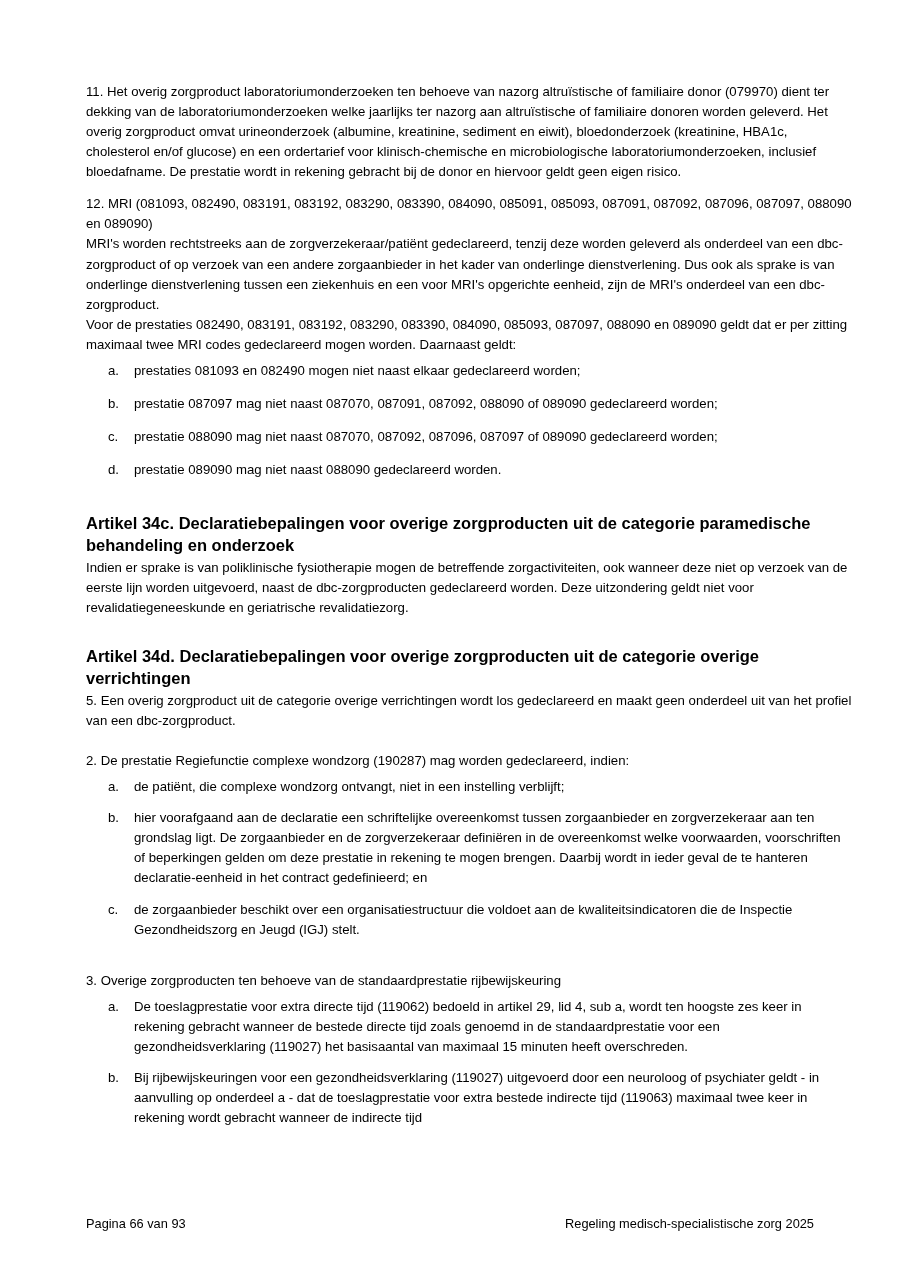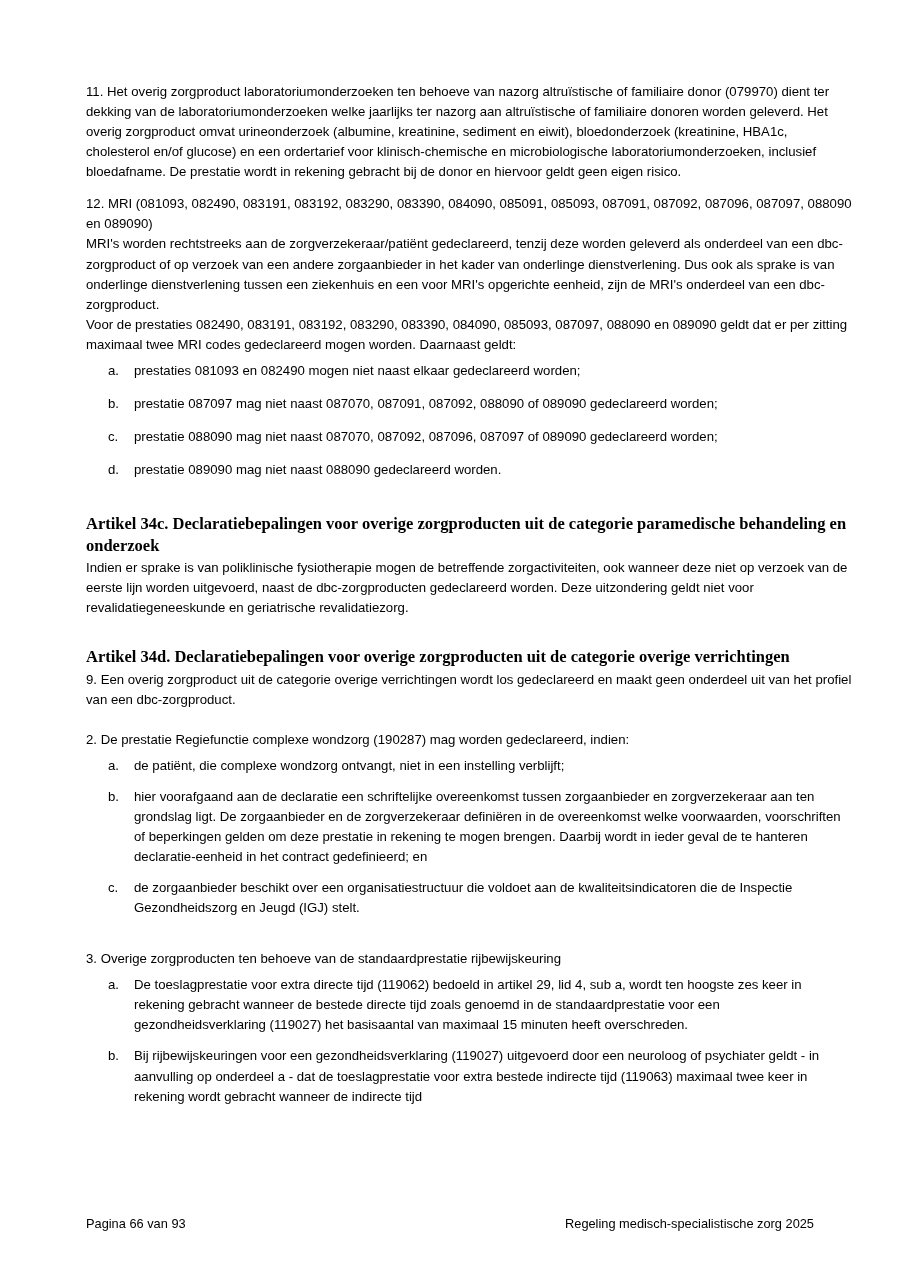--- a/index.html
+++ b/index.html
@@ -31,21 +31,20 @@
   }
   .spacer-sm { height: 12px; }
   .spacer-md { height: 20px; }
   .spacer-lg { height: 28px; }
 
   h2.heading {
     font-size: 16.5px;
     font-weight: bold;
     line-height: 1.3;
     margin: 0 0 2px 0;
-    font-family: Liberation Serif, serif;
   }
 
   
   ol.alpha {
     list-style: none;
     margin: 6px 0 0 0;
     padding: 0;
   }
   ol.alpha > li {
     position: relative;
@@ -109,21 +108,21 @@
     </ol>
 
     <div class="spacer-md"></div>
 
     <h2 class="heading">Artikel 34c. Declaratiebepalingen voor overige zorgproducten uit de categorie paramedische behandeling en onderzoek</h2>
     <p class="para">Indien er sprake is van poliklinische fysiotherapie mogen de betreffende zorgactiviteiten, ook wanneer deze niet op verzoek van de eerste lijn worden uitgevoerd, naast de dbc-zorgproducten gedeclareerd worden. Deze uitzondering geldt niet voor revalidatiegeneeskunde en geriatrische revalidatiezorg.</p>
 
     <div class="spacer-lg"></div>
 
     <h2 class="heading">Artikel 34d. Declaratiebepalingen voor overige zorgproducten uit de categorie overige verrichtingen</h2>
-    <p class="para">9. Een overig zorgproduct uit de categorie overige verrichtingen wordt los gedeclareerd en maakt geen onderdeel uit van het profiel van een dbc-zorgproduct.</p>
+    <p class="para">5. Een overig zorgproduct uit de categorie overige verrichtingen wordt los gedeclareerd en maakt geen onderdeel uit van het profiel van een dbc-zorgproduct.</p>
 
     <div class="spacer-md"></div>
 
     <p class="para">2. De prestatie Regiefunctie complexe wondzorg (190287) mag worden gedeclareerd, indien:</p>
 
     <ol class="alpha">
       <li>
         <span class="marker">a.</span>
         <span>de patiënt, die complexe wondzorg ontvangt, niet in een instelling verblijft;</span>
       </li>

